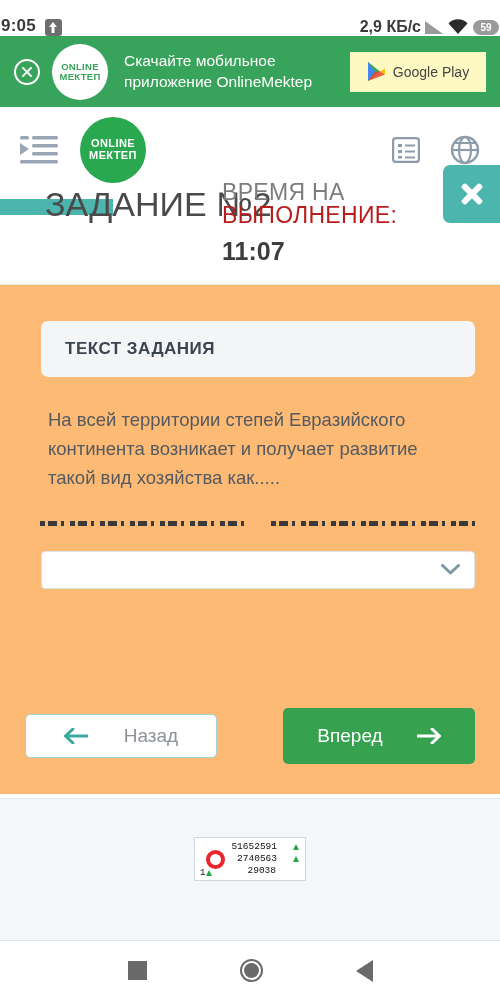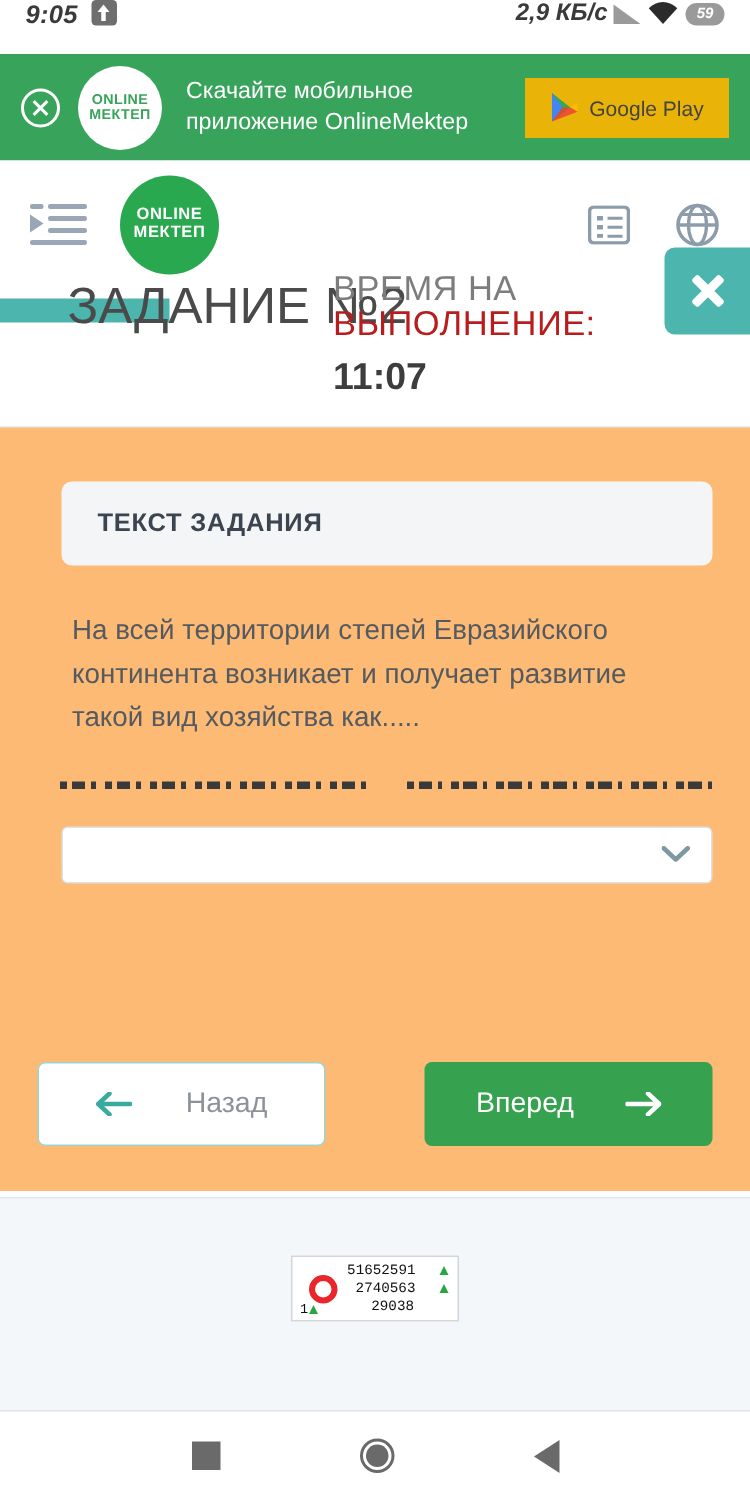--- a/index.html
+++ b/index.html
@@ -13,24 +13,23 @@
     position: relative;
     width: 500px; height: 1000px;
     background: #ffffff;
   }
 
   
   .statusbar {
     position: absolute; top: 0; left: 0;
     width: 500px; height: 36px;
     background: #ffffff;
-    display: flex; align-items: flex-start;
-    padding: 0 17px;
+    display: flex; align-items: flex-end;
+    padding: 0 1px;
     color: #3a3a3a;
-    font-style: italic;
   }
   .sb-time { font-size: 17px; font-weight: bold; letter-spacing: .2px; }
   .sb-upload {
     margin-left: 9px;
     width: 17px; height: 17px;
     background: #6e6e6e;
     border-radius: 3px;
     position: relative;
   }
   .sb-upload::after {
@@ -98,21 +97,21 @@
     font-size: 9.5px; font-weight: bold; color: #38a35a;
     letter-spacing: .3px;
   }
   .promo-text {
     margin-left: 16px; color: #ffffff;
     font-size: 15.5px; line-height: 1.32;
     max-width: 210px;
   }
   .gplay {
     margin-left: auto;
-    background: #eab308;
+    background: #fef9c3;
     width: 136px; height: 40px;
     display: flex; align-items: center; justify-content: center;
     gap: 7px;
   }
   .gplay-label { font-size: 14px; color: #444; }
 
   
   .appbar {
     position: absolute; top: 107px; left: 0;
     width: 500px; height: 85px;
@@ -250,21 +249,21 @@
   }
 
   
   .btn-row {
     position: absolute; left: 0; top: 423px;
     width: 500px;
     display: flex; align-items: center;
     padding: 0 25px;
   }
   .btn-back {
-    width: 192px; height: 56px;
+    width: 192px; height: 44px;
     border: 1px solid #9ed4cd;
     border-radius: 5px;
     background: #ffffff;
     display: flex; align-items: center; justify-content: center;
     gap: 36px;
   }
   .btn-back .lbl { font-size: 19px; color: #8b9299; }
   .btn-next {
     margin-left: auto;
     width: 192px; height: 56px;

